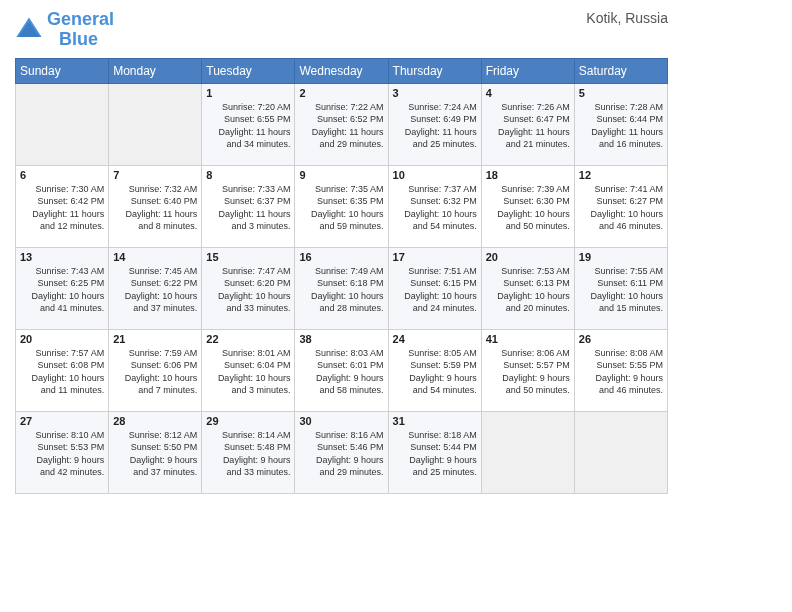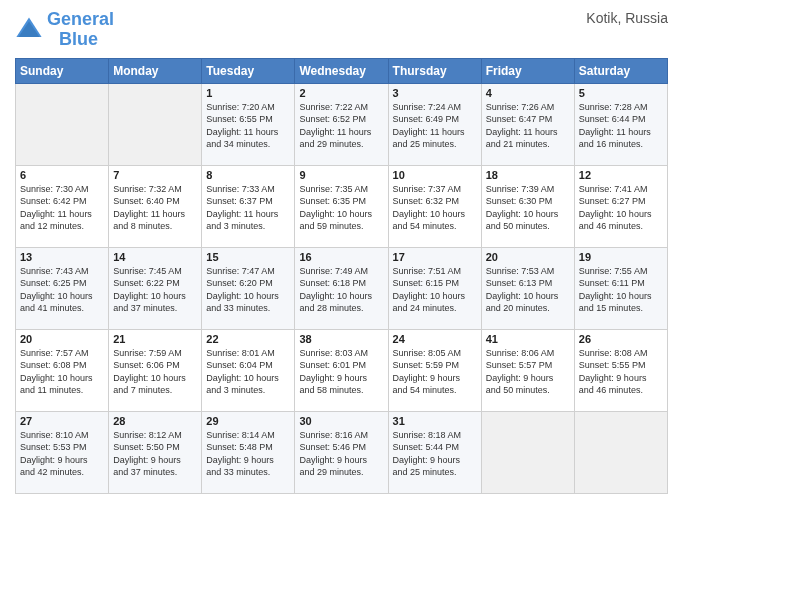--- a/index.html
+++ b/index.html
@@ -52,21 +52,21 @@
     }
     table {
       width: 100%;
       border-collapse: collapse;
       table-layout: fixed;
     }
     thead tr th {
       background-color: #4a7fc1;
       color: #fff;
       font-size: 12px;
-      font-weight: bold;
+      font-weight: normal;
       padding: 5px 4px;
       text-align: left;
       border: 1px solid #3a6aaa;
     }
     tbody tr td {
       vertical-align: top;
       border: 1px solid #d0d0d0;
       padding: 3px 4px;
       font-size: 9.5px;
       color: #333;
@@ -83,20 +83,21 @@
       font-size: 11px;
       font-weight: bold;
       color: #222;
       display: block;
       margin-bottom: 2px;
     }
     .day-info {
       font-size: 9px;
       color: #333;
       line-height: 1.4;
+      text-align: right;
     }
     .empty-cell {
       background: #f0f0f0 !important;
     }
   </style>
 </head>
 <body>
 
 <div class="container">
   <div class="header">

